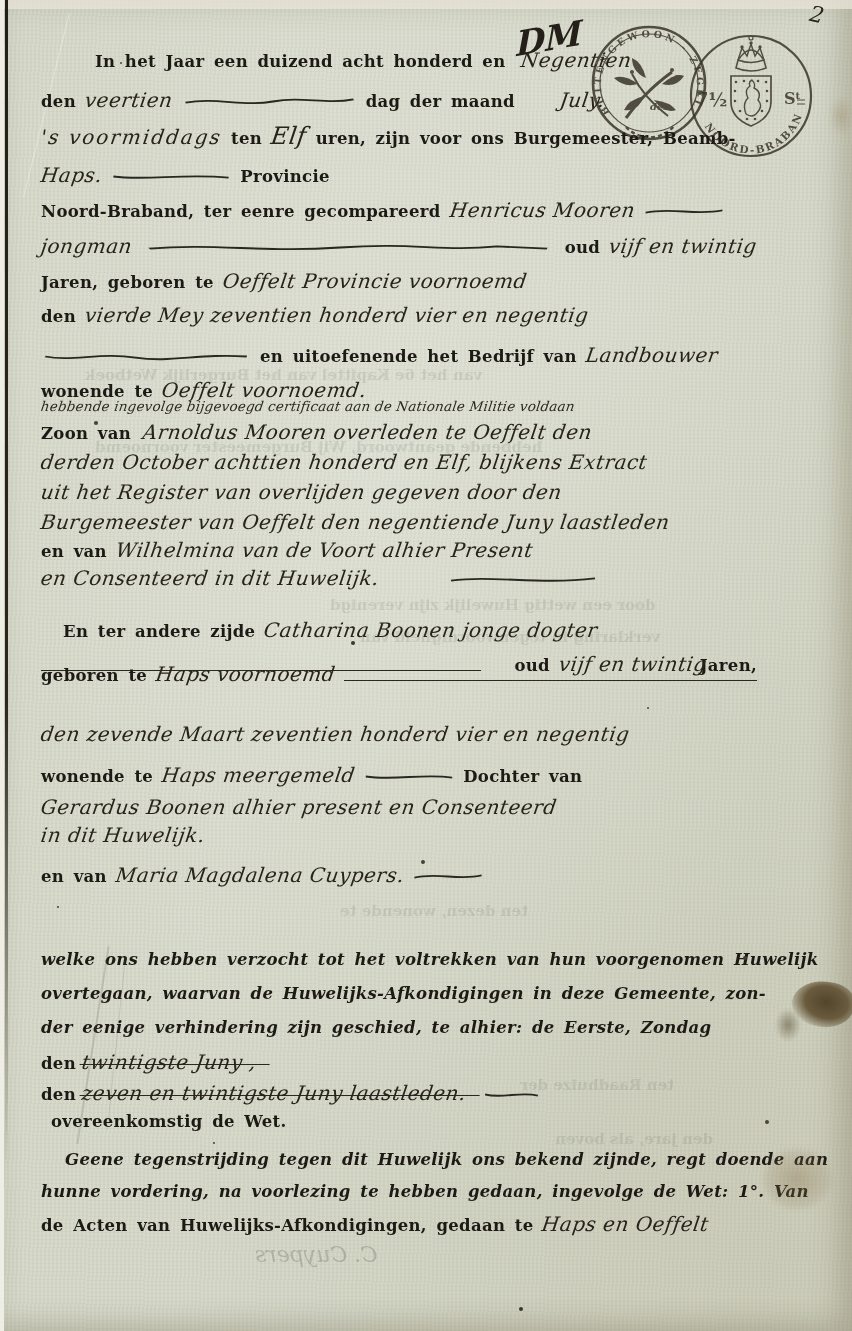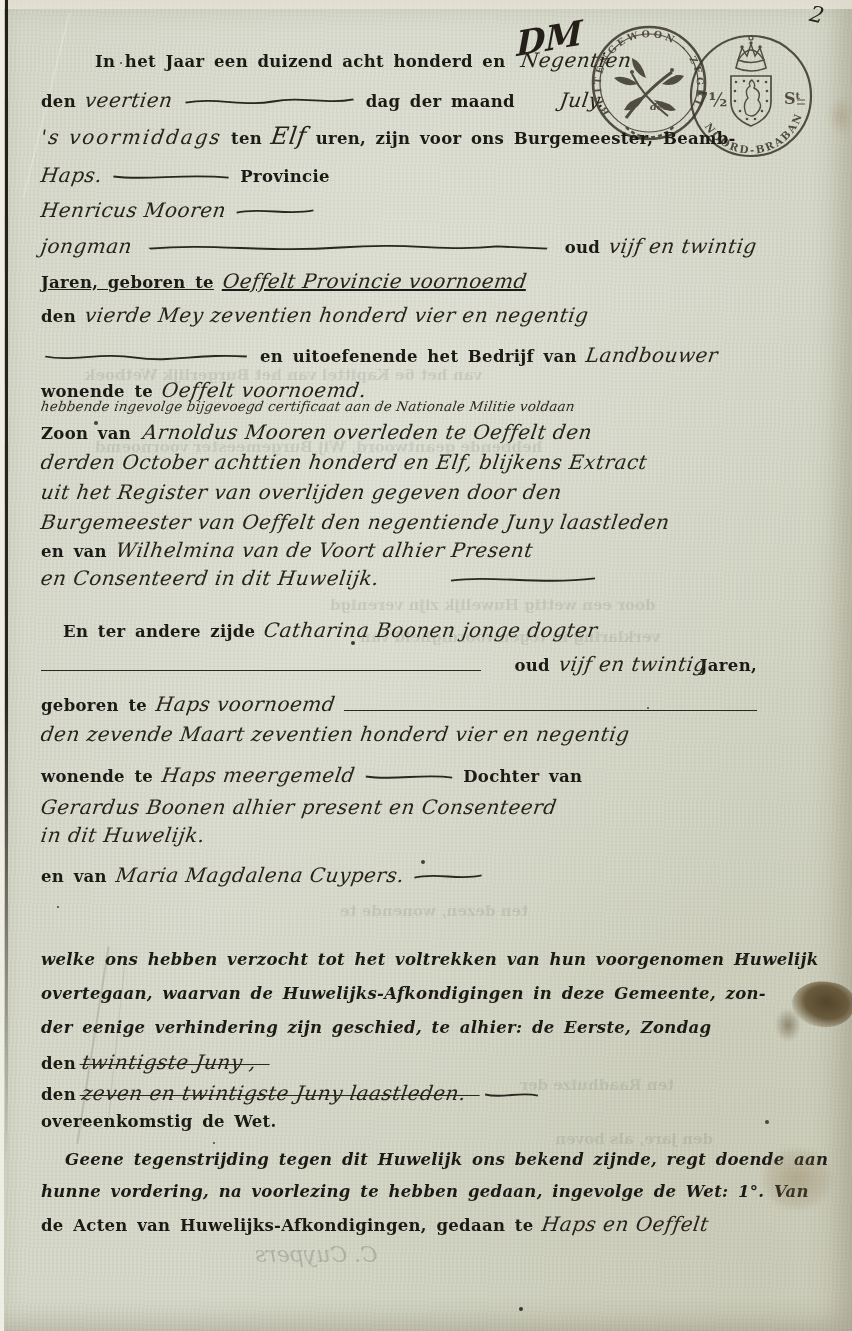--- a/index.html
+++ b/index.html
@@ -180,36 +180,37 @@
 
   <div class="line" style="top:163px;">
     <span class="h">Haps.</span>
     <svg class="flx grow" style="max-width:120px;" viewBox="0 0 100 12" preserveAspectRatio="none">
         <path d="M2,6 C30,10 60,3 98,7"></path>
       </svg>
     <span class="p">Provincie</span>
   </div>
 
   <div class="line" style="top:198px;">
+    <span class="p">Noord-Braband, ter eenre gecompareerd</span>
     <span class="h">Henricus Mooren</span>
     <svg class="flx" style="width:80px;" viewBox="0 0 100 12" preserveAspectRatio="none">
         <path d="M2,7 C35,2 65,10 98,5"></path>
       </svg>
   </div>
 
   <div class="line" style="top:234px;">
     <span class="h">jongman</span>
     <svg class="flx grow" viewBox="0 0 100 12" preserveAspectRatio="none">
         <path d="M2,7 C18,2 30,11 48,6 S72,10 86,5 L98,7"></path>
       </svg>
     <span class="p">oud</span>
     <span class="h">vijf en twintig</span>
   </div>
 
-  <div class="line" style="top:269px;text-decoration:underline;">
+  <div class="line" style="top:269px;">
     <span class="p">Jaren, geboren te</span>
     <span class="h">Oeffelt Provincie voornoemd</span>
   </div>
 
   <div class="line" style="top:303px;">
     <span class="p">den</span>
     <span class="h">vierde Mey zeventien honderd vier en negentig</span>
   </div>
 
   <div class="line" style="top:343px;right:40px;">
@@ -263,21 +264,21 @@
     <span class="h">Catharina Boonen jonge dogter</span>
   </div>
 
   <div class="line" style="top:652px;">
     <span class="rule"></span>
     <span class="p" style="margin-left:24px;">oud</span>
     <span class="h" style="margin-right:-16px;">vijf en twintig</span>
     <span class="p">Jaren,</span>
   </div>
 
-  <div class="line" style="top:692px;">
+  <div class="line" style="top:662px;">
     <span class="p">geboren te</span>
     <span class="h">Haps voornoemd</span>
     <span class="rule"></span>
   </div>
 
   <div class="line" style="top:722px;">
     <span class="h">den zevende Maart zeventien honderd vier en negentig</span>
   </div>
 
   <div class="line" style="top:763px;">
@@ -321,21 +322,21 @@
   </div>
 
   <div class="line" style="top:1081px;gap:4px;">
     <span class="p">den</span>
     <span class="h ruled">zeven en twintigste Juny laastleden.</span>
     <svg class="flx" style="width:55px;" viewBox="0 0 100 12" preserveAspectRatio="none">
         <path d="M2,6 C35,10 65,3 98,7"></path>
       </svg>
   </div>
 
-  <div class="line" style="top:1112px;">
+  <div class="line" style="top:1112px;margin-left:10px;">
     <span class="p">overeenkomstig de Wet.</span>
   </div>
 
   <div class="line jline" style="top:1150px;text-indent:24px;">
     <span class="p">Geene tegenstrijding tegen dit Huwelijk ons bekend zijnde, regt doende aan</span>
   </div>
   <div class="line jline" style="top:1182px;">
     <span class="p">hunne vordering, na voorlezing te hebben gedaan, ingevolge de Wet: 1°. Van</span>
   </div>
 

